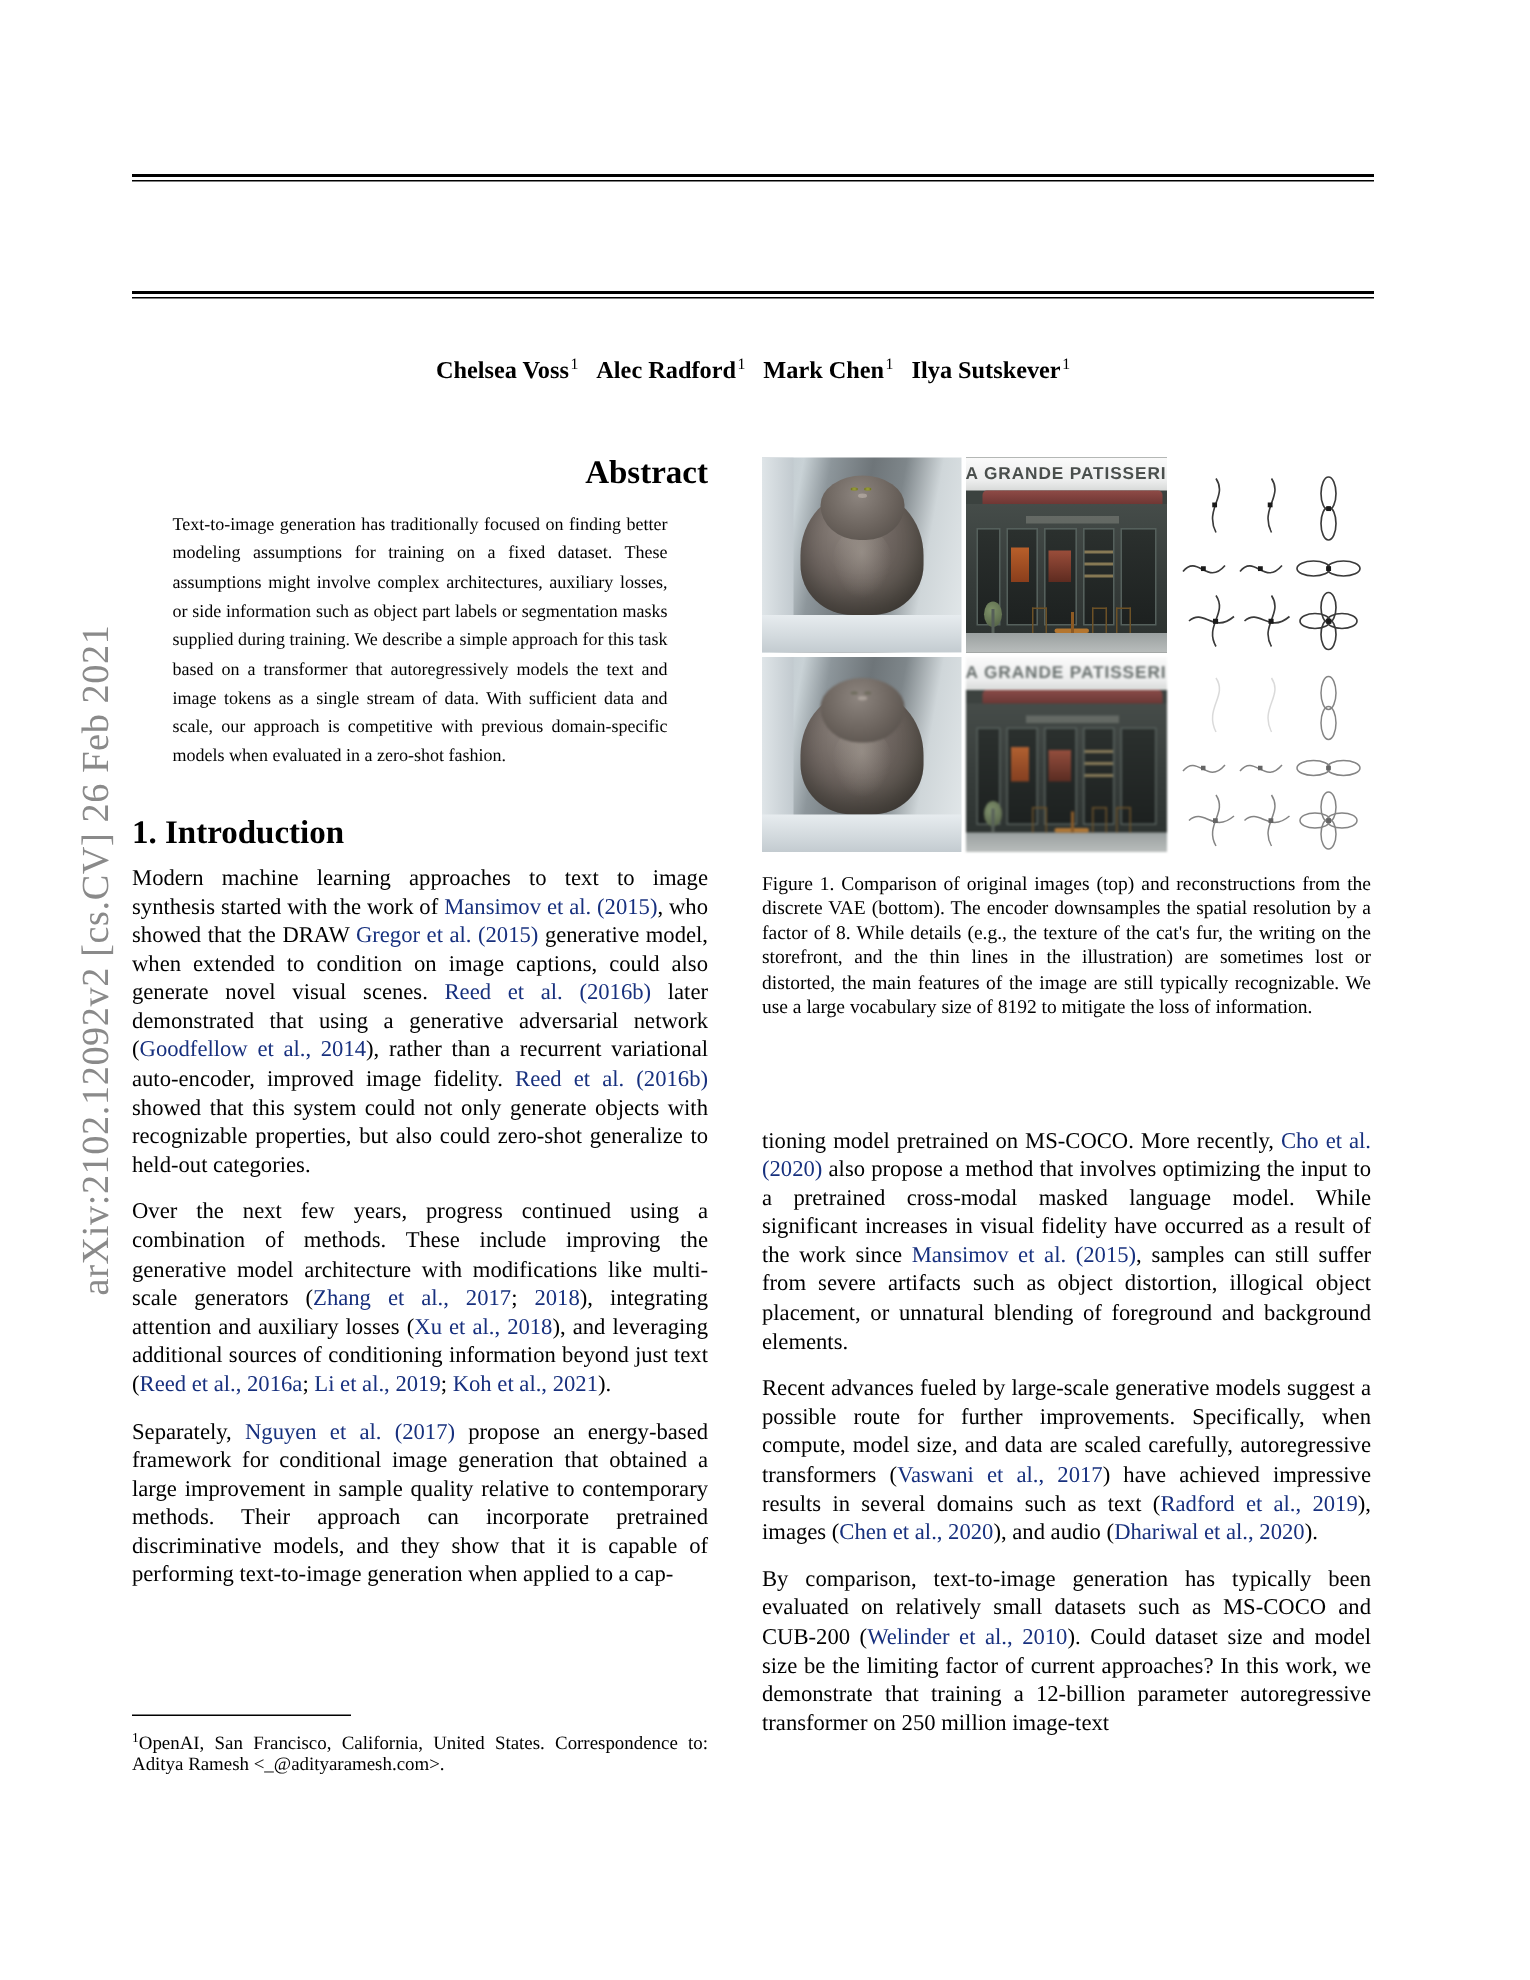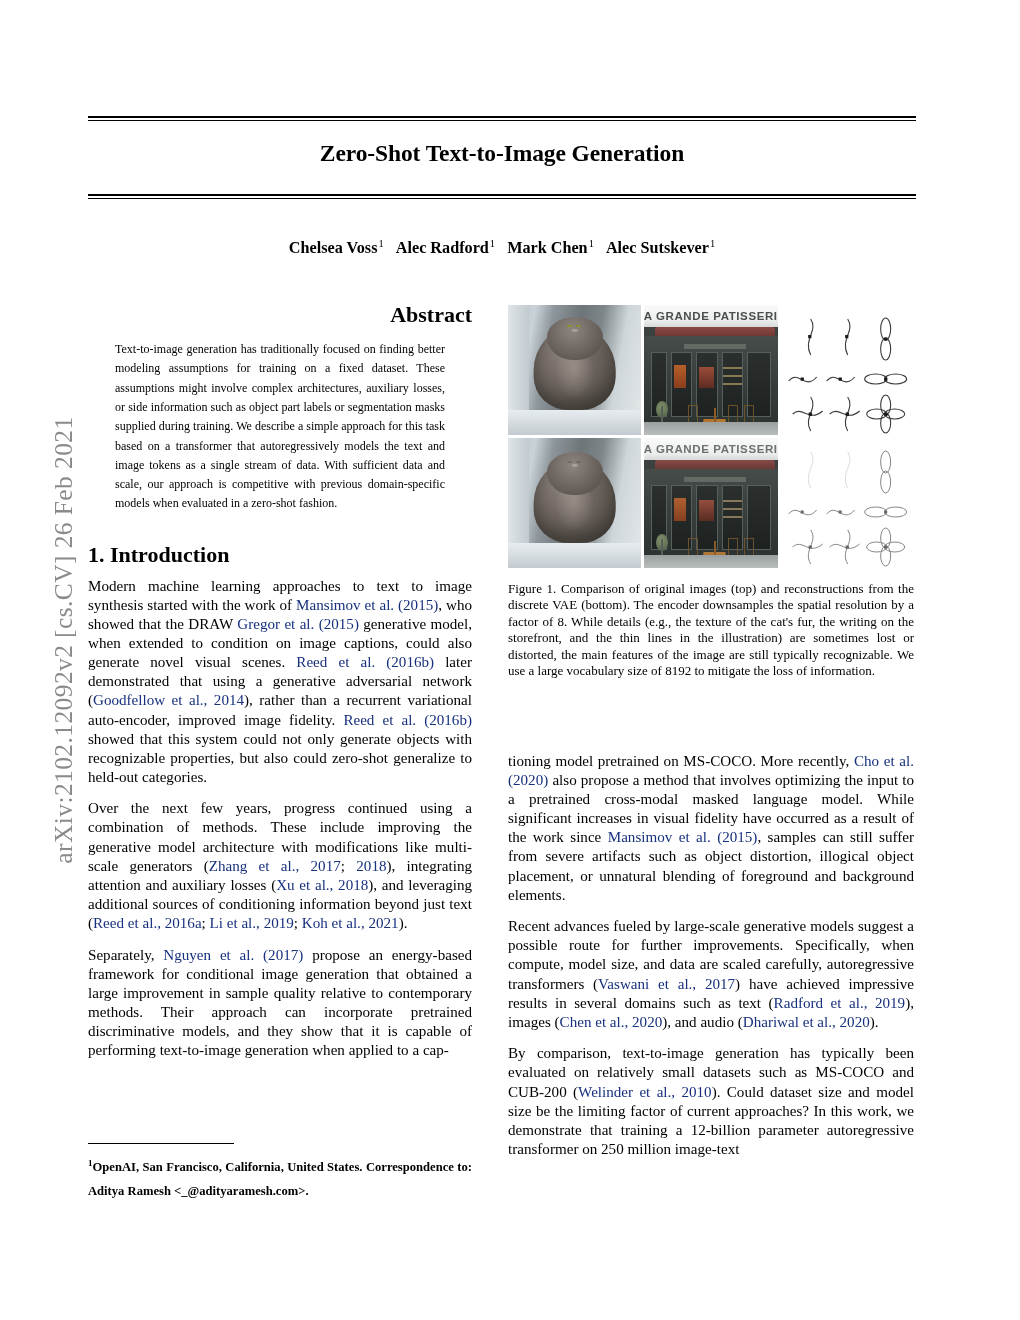--- a/index.html
+++ b/index.html
@@ -126,24 +126,23 @@
     top: 1143px;
     width: 384px;
   }
   .footnote-rule {
     width: 146px;
     border-top: 1.2px solid #000;
     margin-bottom: 7px;
   }
   .footnote-text {
     font-size: 12.6px;
-    line-height: 24px;
+    line-height: 14px;
     text-align: justify;
     text-align-last: left;
-    font-weight: bold;
   }
   .footnote-text .fn-mark {
     font-size: 9px;
     vertical-align: super;
   }
 
   
   .figure {
     position: absolute;
     left: 420px;
@@ -368,30 +367,29 @@
 </style>
 </head>
 <body>
 
 <div class="arxiv-stamp">arXiv:2102.12092v2  [cs.CV]  26 Feb 2021</div>
 
 <div class="page">
 
   <div class="rule-double rule-top"></div>
 
-  <div class="paper-title">Zero-Shot Text-to-Image Generation</div>
 
   <div class="rule-double rule-under-title"></div>
 
   <div class="authors">
     <div>
       <span class="nm"><span>Chelsea Voss</span><span class="aff">1</span></span>
       <span class="nm"><span>Alec Radford</span><span class="aff">1</span></span>
       <span class="nm"><span>Mark Chen</span><span class="aff">1</span></span>
-      <span class="nm"><span>Alec Sutskever</span><span class="aff">1</span></span>
+      <span class="nm"><span>Ilya Sutskever</span><span class="aff">1</span></span>
     </div>
   </div>
 
   <div class="col col-left">
 
     <div class="abstract-head">Abstract</div>
     <div class="abstract-body">Text-to-image generation has traditionally focused on finding better modeling assumptions for training on a fixed dataset. These assumptions might involve complex architectures, auxiliary losses, or side information such as object part labels or segmentation masks supplied during training. We describe a simple approach for this task based on a transformer that autoregressively models the text and image tokens as a single stream of data. With sufficient data and scale, our approach is competitive with previous domain-specific models when evaluated in a zero-shot fashion.</div>
 
     <div class="section-head">1. Introduction</div>
 

